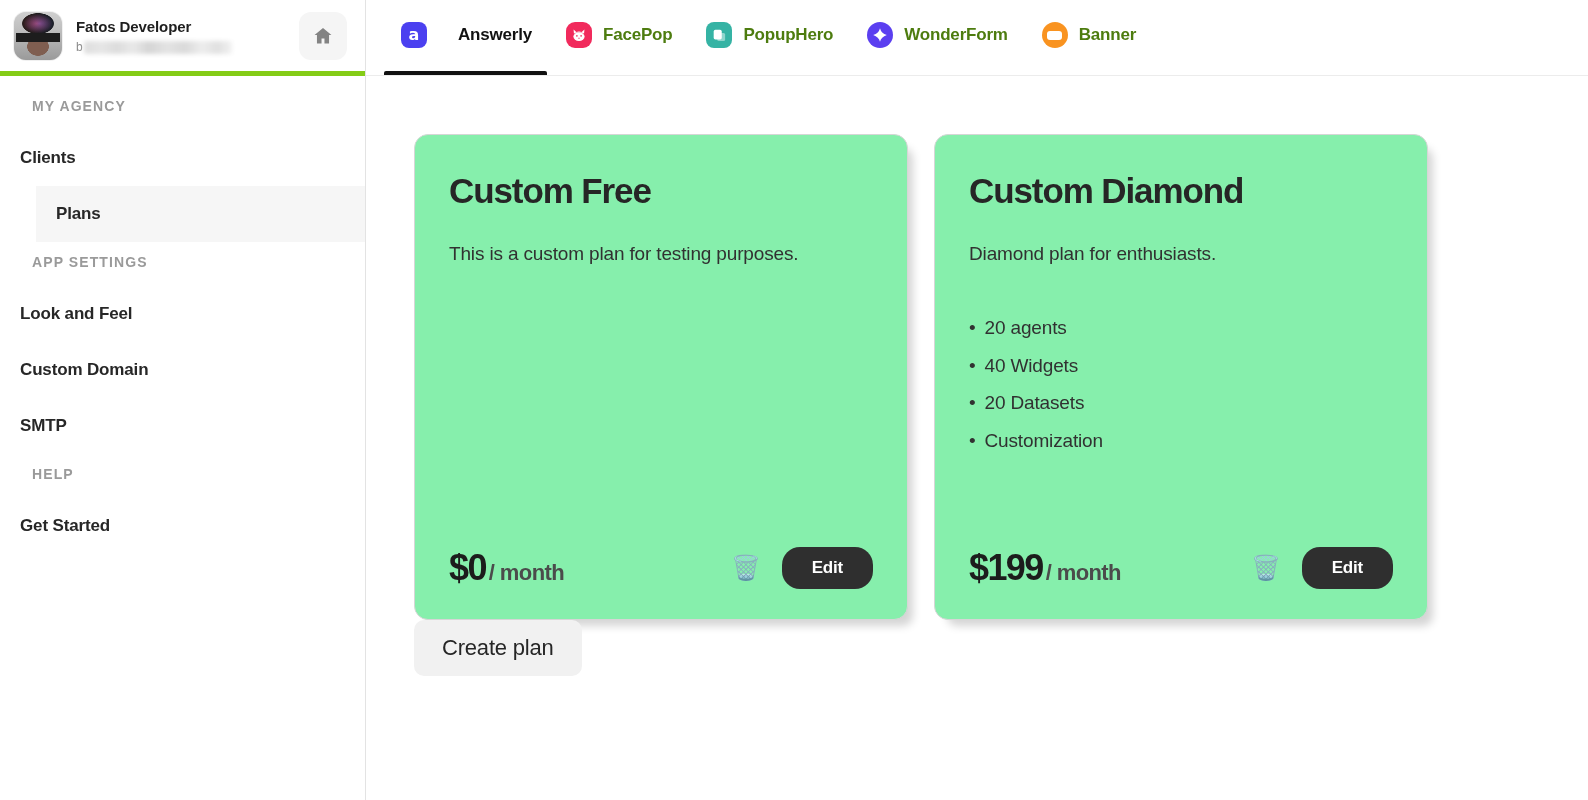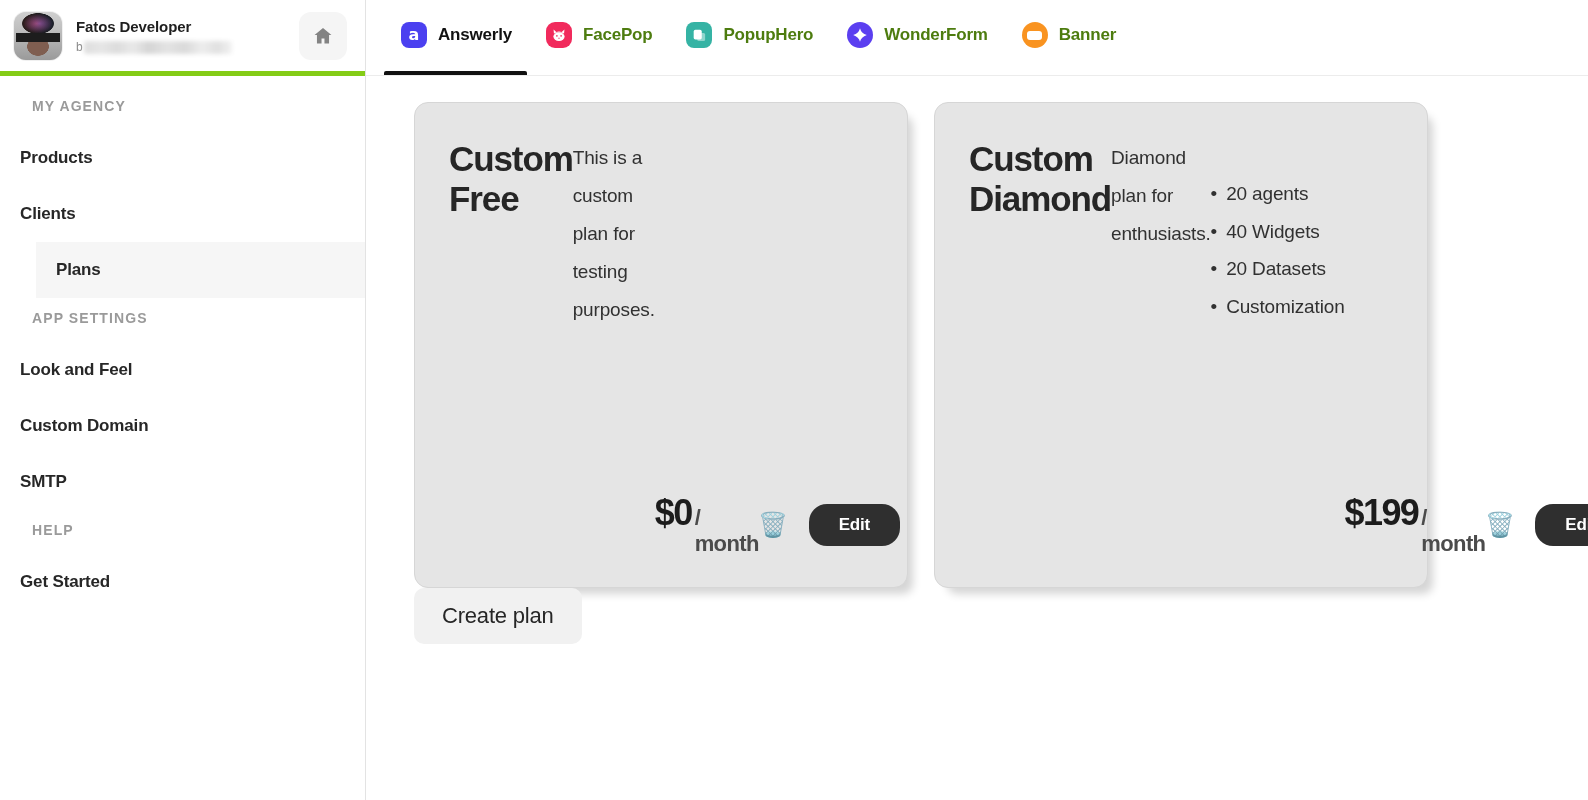--- a/index.html
+++ b/index.html
@@ -116,21 +116,21 @@
     display: flex; align-items: center; gap: 11px;
     padding: 0 17px 13px 17px;
     cursor: pointer; position: relative; height: 100%;
     justify-content: flex-start; align-items: center;
     padding-top: 8px;
   }
   .tab .tab-label {
     font-size: 17px; font-weight: bold; color: #4d7c0f;
     letter-spacing: -0.2px; white-space: nowrap;
   }
-  .tab.active .tab-label { color: #111111; }
+  .tab.active .tab-label { color: #111111; margin-left: 20px; }
   .tab.active::after {
     content: ""; position: absolute;
     left: 0px; right: 2px; bottom: 0; height: 4px;
     background: #111111; border-radius: 2px 2px 0 0;
   }
   .tab-icon {
     width: 26px; height: 26px; min-width: 26px;
     border-radius: 9px;
     display: flex; align-items: center; justify-content: center;
     position: relative;
@@ -155,26 +155,27 @@
 
   .content {
     flex: 1; padding: 26px 0 0 48px; overflow: hidden;
   }
   .cards-row {
     display: flex; gap: 26px; align-items: flex-start;
   }
   .card {
     width: 494px;
     min-height: 486px;
-    background: #e5e5e5;
+    background: #86efac;
     border: 1px solid #d6d6d6;
     border-radius: 14px;
     padding: 36px 34px 30px 34px;
-    display: flex; flex-direction: row;
+    display: flex; flex-direction: column;
     box-shadow: 9px 10px 9px -4px rgba(0,0,0,0.17);
+    margin-top: 32px;
   }
   .card-title {
     font-size: 35px; font-weight: bold; color: #262626;
     letter-spacing: -1.1px; line-height: 40px;
     margin-bottom: 24px;
   }
   .card-desc {
     font-size: 19px; color: #313131; line-height: 38px;
     letter-spacing: -0.15px; font-weight: normal;
   }
@@ -254,21 +255,20 @@
       <div class="home-btn">
         <svg width="22" height="22" viewBox="0 0 24 24">
           <path d="M12 3.2 2.8 11h2.6v9.2h5.0v-5.6h3.2v5.6h5.0V11h2.6Z" fill="#838383"></path>
         </svg>
       </div>
     </div>
 
     <nav class="nav">
 
       <div class="nav-section-title">MY AGENCY</div>
-      <div class="nav-item">Products</div>
       <div class="nav-item">Clients</div>
       <div class="nav-item active">Plans</div>
 
       <div class="nav-gap"></div>
 
       <div class="nav-section-title">APP SETTINGS</div>
       <div class="nav-item">Look and Feel</div>
       <div class="nav-item">Custom Domain</div>
       <div class="nav-item">SMTP</div>
 

